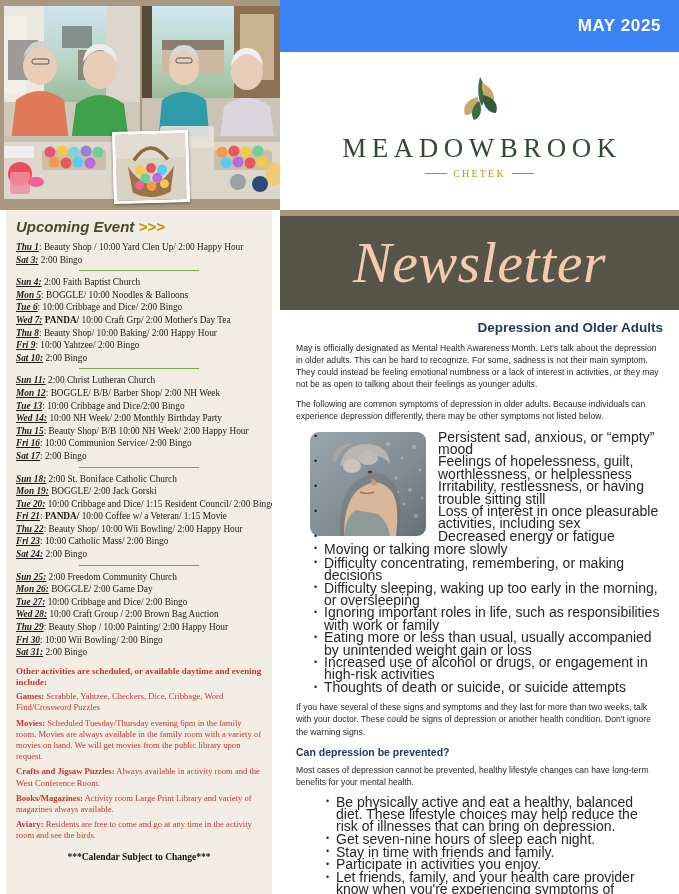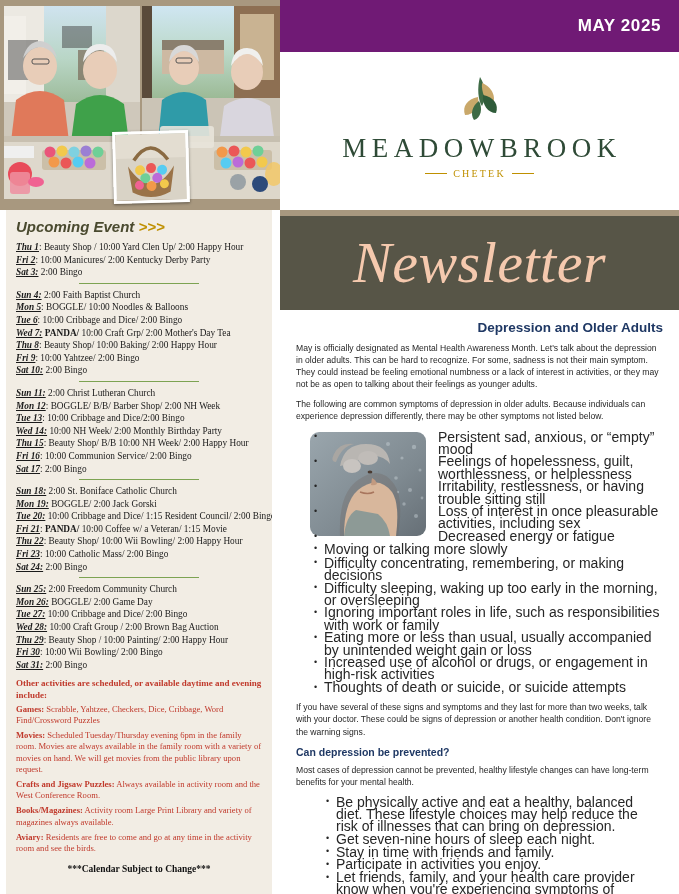--- a/index.html
+++ b/index.html
@@ -63,21 +63,21 @@
   .logo-col {
     width: 399px;
     height: 210px;
     background: #ffffff;
     position: relative;
     display: flex;
     flex-direction: column;
   }
   .date-bar {
     height: 52px;
-    background: #701a75;
+    background: #3b82f6;
     display: flex;
     align-items: center;
     justify-content: flex-end;
     padding-right: 18px;
     box-sizing: border-box;
   }
   .date-bar .date-txt {
     color: #ffffff;
     font-size: 17px;
     font-weight: bold;
@@ -446,21 +446,20 @@
 
     <aside class="sidebar">
       <div class="sidebar-inner">
         <div class="sb-title">
           <span>Upcoming Event</span>
           <span class="chev">&gt;&gt;&gt;</span>
         </div>
         <div id="weeks-host">
             <div class="week">
               <div class="evt"><span class="d">Thu 1</span>:<span> Beauty Shop / 10:00 Yard Clen Up/ 2:00 Happy Hour</span></div>
-              <div class="evt"><span class="d">Fri 2</span>:<span> 10:00 Manicures/ 2:00 Kentucky Derby Party</span></div>
               <div class="evt"><span class="d">Sat 3:</span><span> 2:00 Bingo</span></div>
             </div>
             <div class="week-sep"></div>
             <div class="week">
               <div class="evt"><span class="d">Sun 4:</span><span> 2:00 Faith Baptist Church</span></div>
               <div class="evt"><span class="d">Mon 5</span>:<span> BOGGLE/ 10:00 Noodles &amp; Balloons</span></div>
               <div class="evt"><span class="d">Tue 6</span>:<span> 10:00 Cribbage and Dice/ 2:00 Bingo</span></div>
               <div class="evt"><span class="d">Wed 7:</span><span class="panda"> PANDA/</span><span> 10:00 Craft Grp/ 2:00 Mother's Day Tea</span></div>
               <div class="evt"><span class="d">Thu 8</span>:<span> Beauty Shop/ 10:00 Baking/ 2:00 Happy Hour</span></div>
               <div class="evt"><span class="d">Fri 9</span>:<span> 10:00 Yahtzee/ 2:00 Bingo</span></div>

